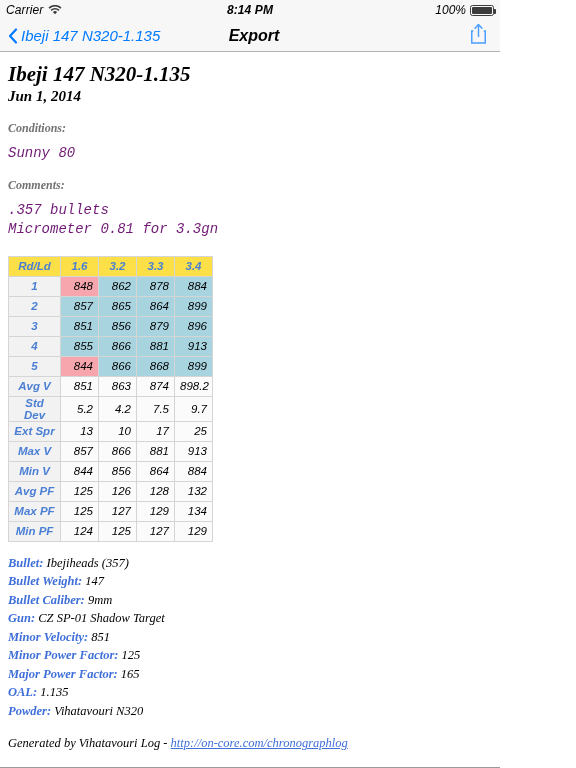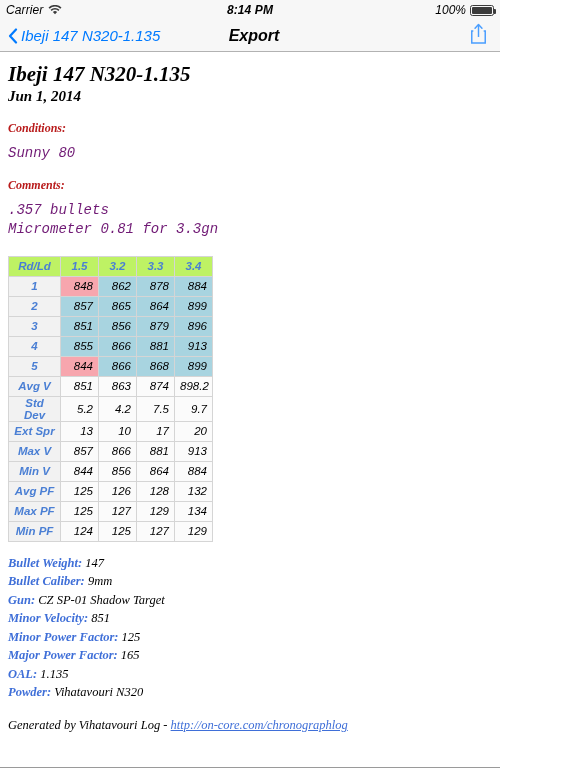--- a/index.html
+++ b/index.html
@@ -146,21 +146,21 @@
     font-weight: bold;
     color: #000;
     margin-top: 1px;
     line-height: 1.2;
   }
 
   .sec-label {
     font-family: "Liberation Serif", serif;
     font-size: 12px;
     font-weight: bold;
-    color: #b91c1c;
+    color: #737373;
     margin-top: 16px;
   }
   .sec-mono {
     font-family: "Liberation Mono", monospace;
     font-size: 14px;
     color: #701a75;
     margin-top: 8px;
     line-height: 1.3;
     white-space: pre;
   }
@@ -174,21 +174,21 @@
     width: 204px;
     table-layout: fixed;
     border: 1px solid #d5d5d5;
   }
   table.chrono td, table.chrono th {
     border: 1px solid #d5d5d5;
     height: 20px;
     padding: 0 5px;
   }
   table.chrono th {
-    background: #bef264;
+    background: #fde047;
     color: #4a7fd4;
     font-weight: bold;
     text-align: center;
     font-size: 11.5px;
   }
   table.chrono th.col-rd { width: 52px; }
   table.chrono th.dcol { width: 38px; }
   th.hdr-red  { border-bottom: 3px solid #f7a6ae; }
   th.hdr-blue { border-bottom: 3px solid #a8d4e0; }
 
@@ -295,21 +295,21 @@
 
     <div class="sec-label">Comments:</div>
     <div class="sec-mono">.357 bullets
 Micrometer 0.81 for 3.3gn</div>
 
     <div class="table-wrap">
       <table class="chrono">
         <thead>
           <tr>
             <th class="col-rd">Rd/Ld</th>
-            <th class="dcol hdr-red">1.5</th>
+            <th class="dcol hdr-red">1.6</th>
             <th class="dcol hdr-blue">3.2</th>
             <th class="dcol hdr-blue">3.3</th>
             <th class="dcol hdr-blue">3.4</th>
           </tr>
         </thead>
         <tbody>
 
           <tr>
             <td class="rowlabel">1</td>
             <td class="val red">848</td>
@@ -358,21 +358,21 @@
             <td class="val plain">5.2</td>
             <td class="val plain">4.2</td>
             <td class="val plain">7.5</td>
             <td class="val plain">9.7</td>
           </tr>
           <tr>
             <td class="rowlabel">Ext Spr</td>
             <td class="val plain">13</td>
             <td class="val plain">10</td>
             <td class="val plain">17</td>
-            <td class="val plain">20</td>
+            <td class="val plain">25</td>
           </tr>
           <tr>
             <td class="rowlabel">Max V</td>
             <td class="val plain">857</td>
             <td class="val plain">866</td>
             <td class="val plain">881</td>
             <td class="val plain">913</td>
           </tr>
           <tr>
             <td class="rowlabel">Min V</td>
@@ -402,20 +402,24 @@
             <td class="val plain">127</td>
             <td class="val plain">129</td>
           </tr>
 
         </tbody>
       </table>
     </div>
 
     <div class="meta">
       <div>
+        <span class="meta-key">Bullet:</span>
+        <span class="meta-val">Ibejiheads (357)</span>
+      </div>
+      <div>
         <span class="meta-key">Bullet Weight:</span>
         <span class="meta-val">147</span>
       </div>
       <div>
         <span class="meta-key">Bullet Caliber:</span>
         <span class="meta-val">9mm</span>
       </div>
       <div>
         <span class="meta-key">Gun:</span>
         <span class="meta-val">CZ SP-01 Shadow Target</span>

